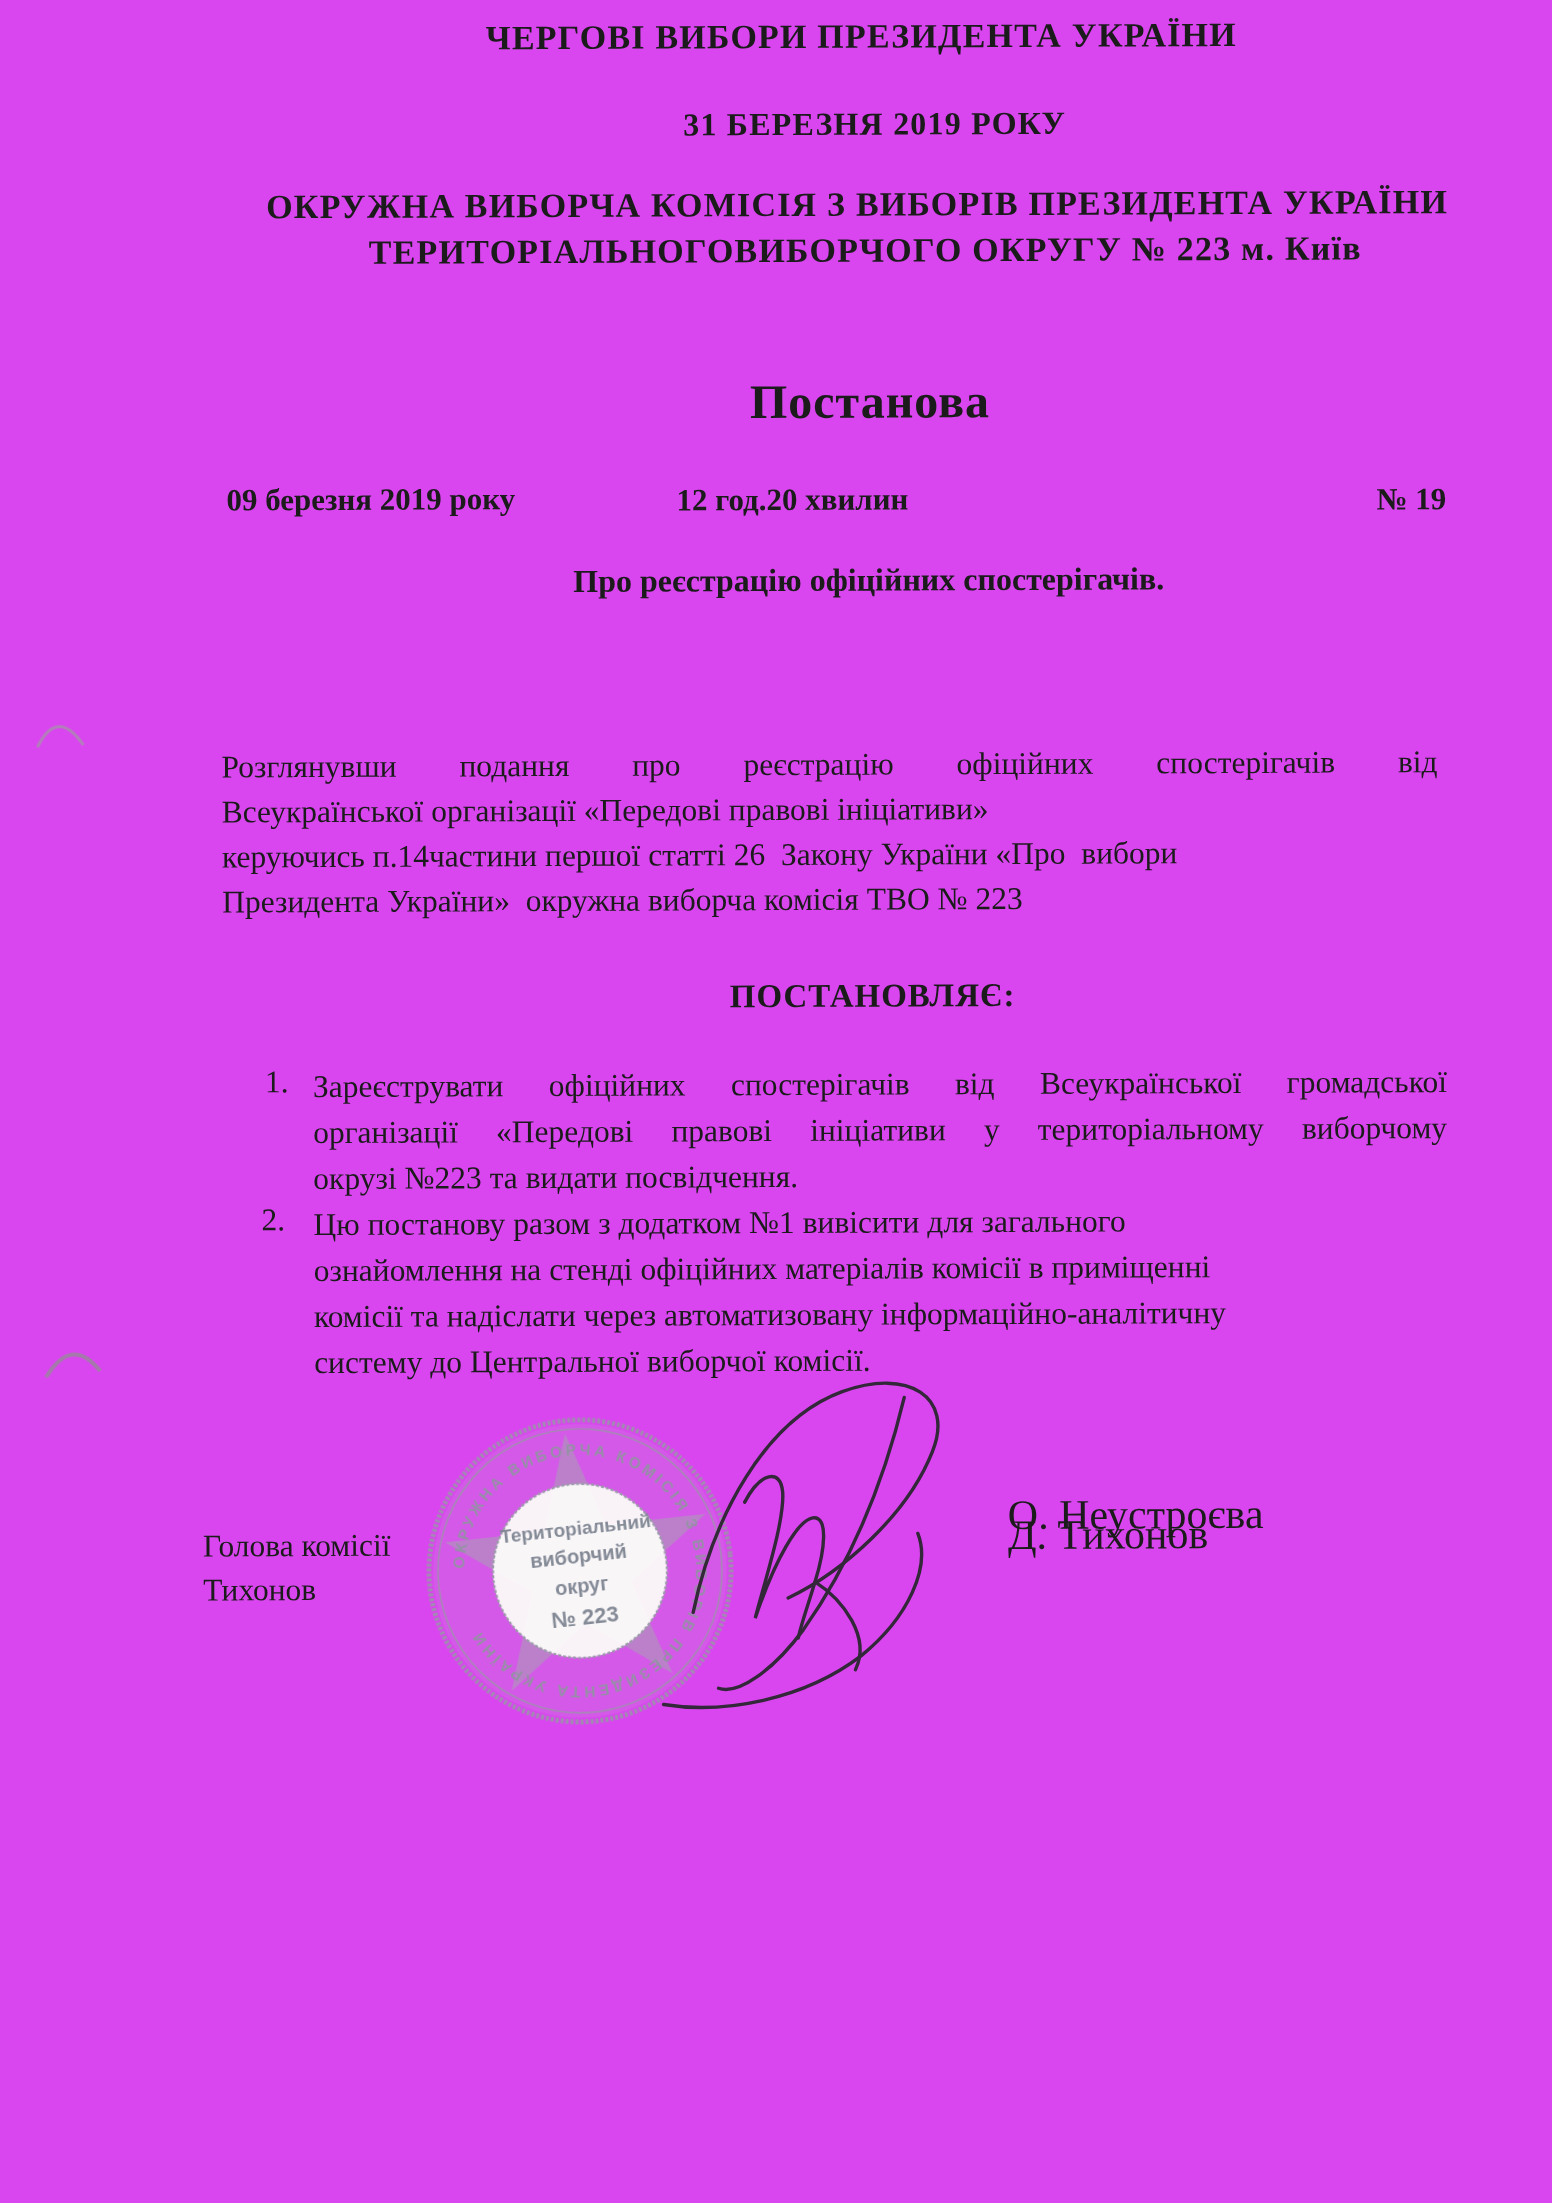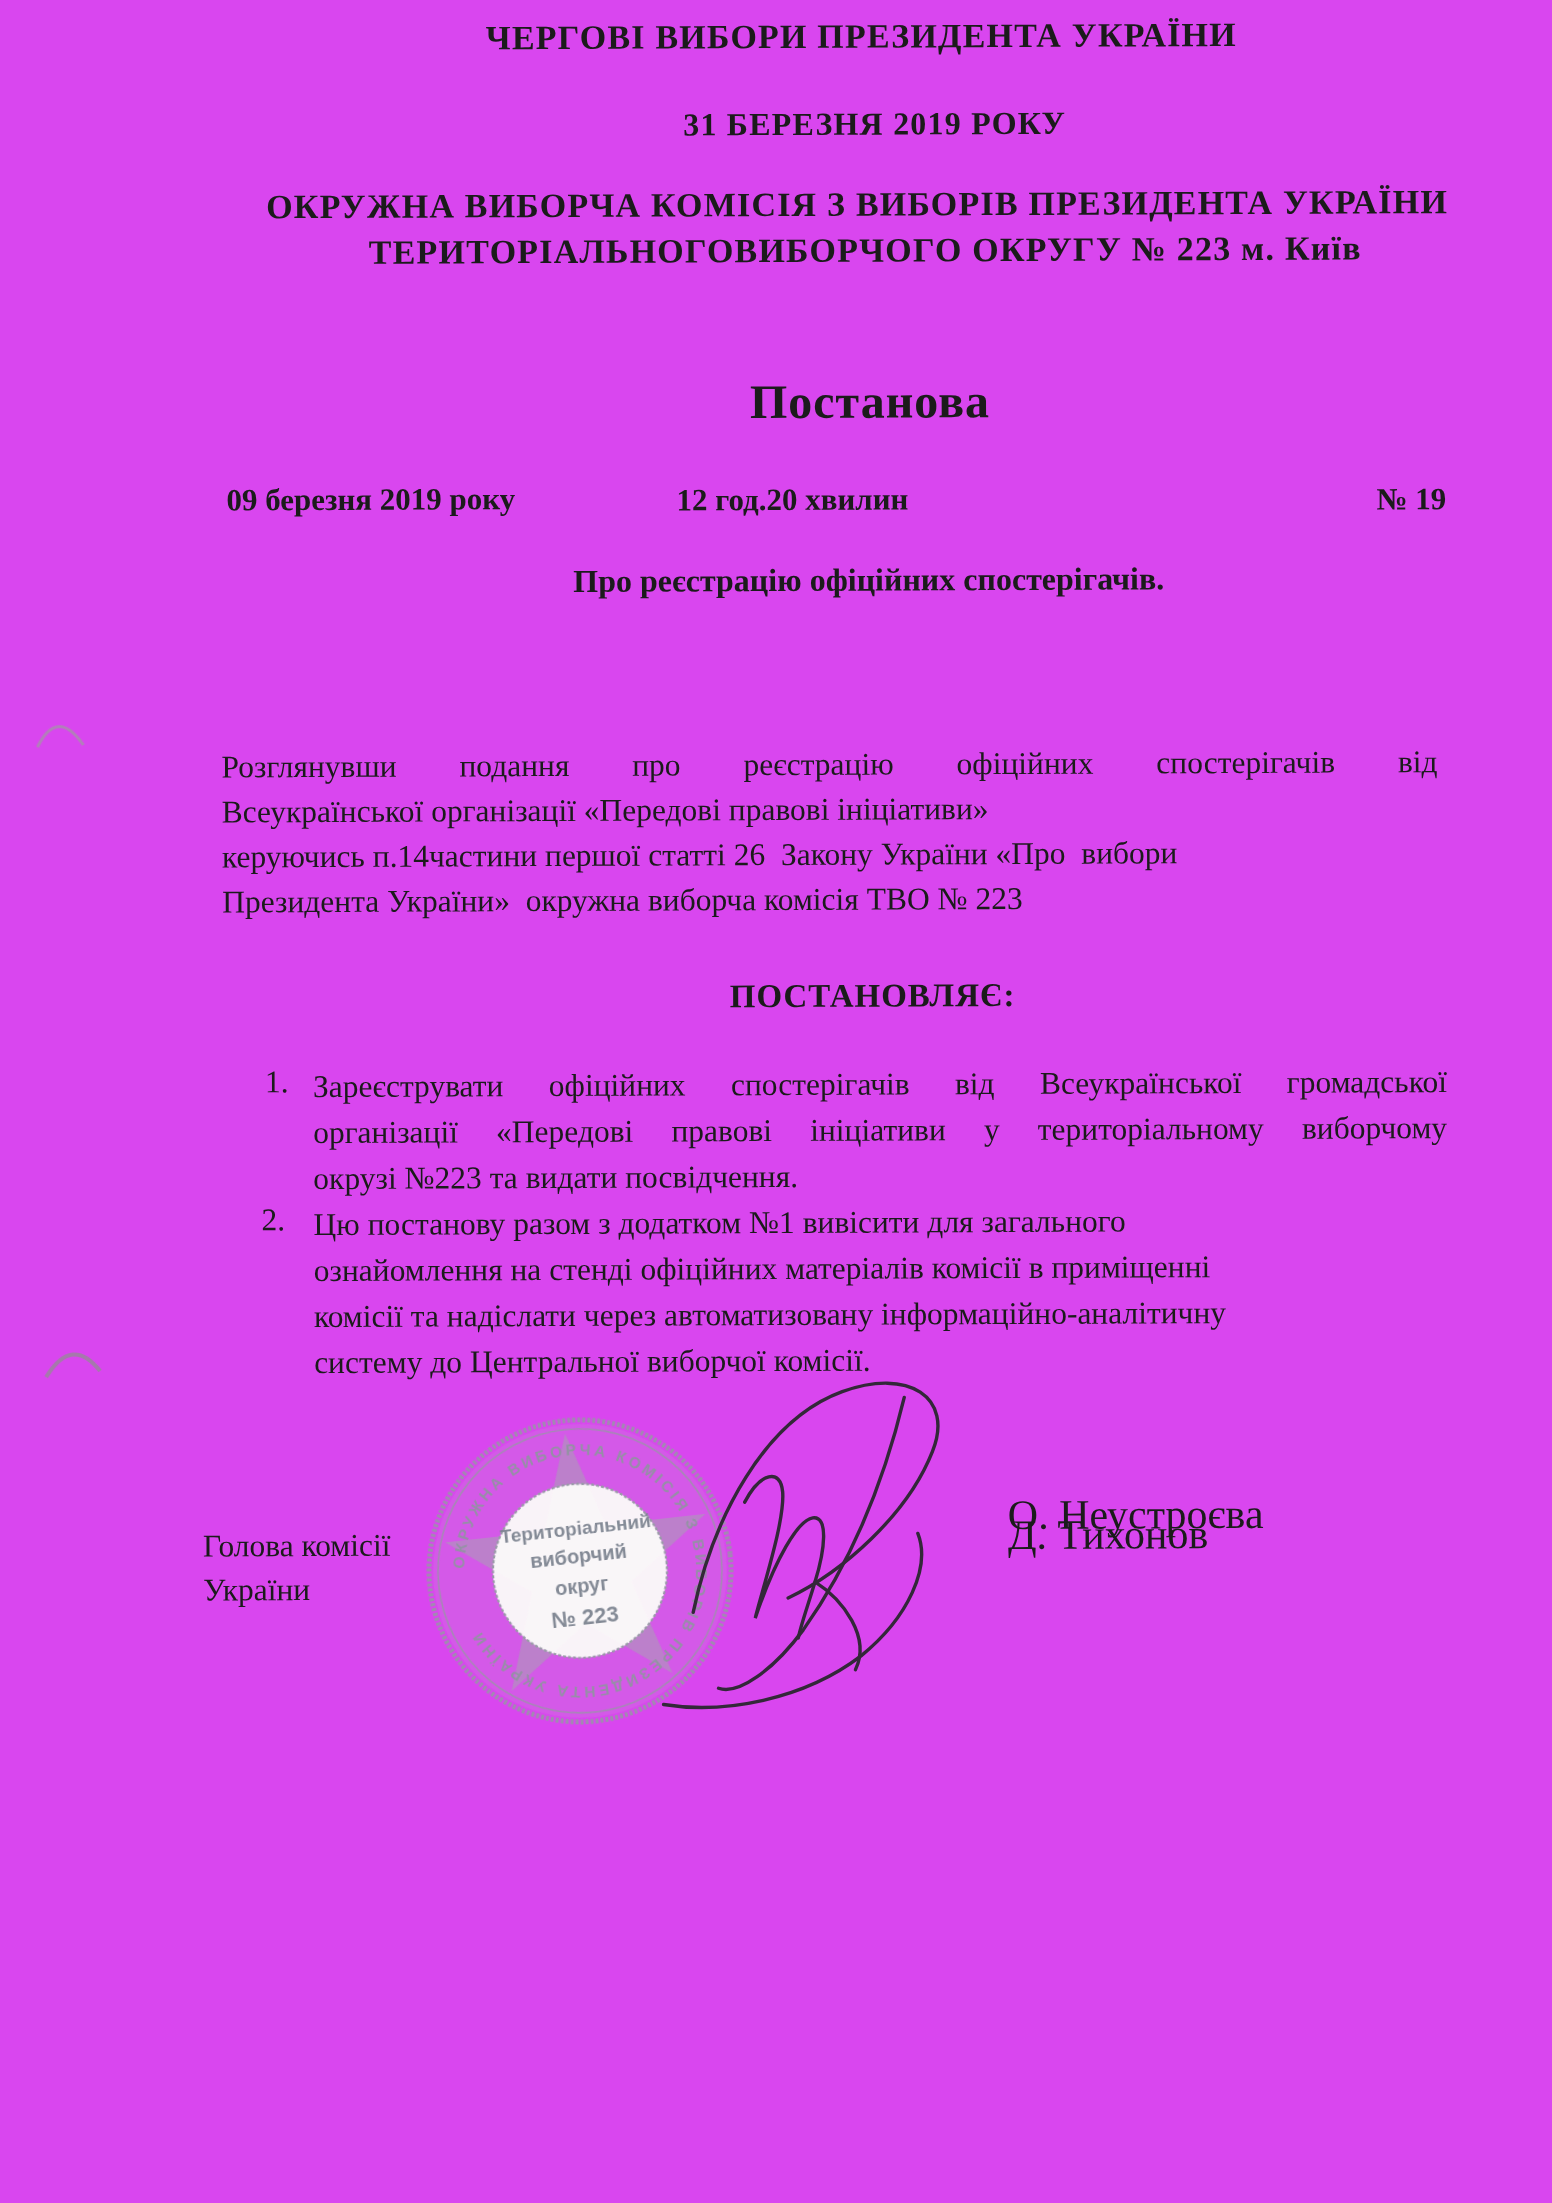--- a/index.html
+++ b/index.html
@@ -68,21 +68,21 @@
     <div class="abs li-line jline" style="top:1108px">організації «Передові правові ініціативи у територіальному виборчому</div>
     <div class="abs li-line" style="top:1154px">окрузі №223 та видати посвідчення.</div>
 
     <div class="abs li-num" style="left:260px; top:1200px">2.</div>
     <div class="abs li-line" style="top:1200px">Цю постанову разом з додатком №1 вивісити для загального</div>
     <div class="abs li-line" style="top:1246px">ознайомлення на стенді офіційних матеріалів комісії в приміщенні</div>
     <div class="abs li-line" style="top:1292px">комісії та надіслати через автоматизовану інформаційно-аналітичну</div>
     <div class="abs li-line" style="top:1338px">систему до Центральної виборчої комісії.</div>
 
     <div class="abs sig-role" style="top:1510px">Голова комісії</div>
-    <div class="abs sig-role" style="top:1554px">України</div>
+    <div class="abs sig-role" style="top:1554px">Тихонов</div>
     <div class="abs sig-name" style="top:1512px">Д. Тихонов</div>
     <div class="abs sig-name" style="top:1492px">О. Неустроєва</div>
 
     <svg class="overlay" width="1552" height="2203" viewBox="0 0 1552 2203">
       <defs>
         <path id="ringPath" d="M -116 0 A 116 116 0 1 1 116 0 A 116 116 0 1 1 -116 0"></path>
         <filter id="soft">
             <feGaussianBlur stdDeviation="0.7"></feGaussianBlur>
           </filter>
       </defs>

